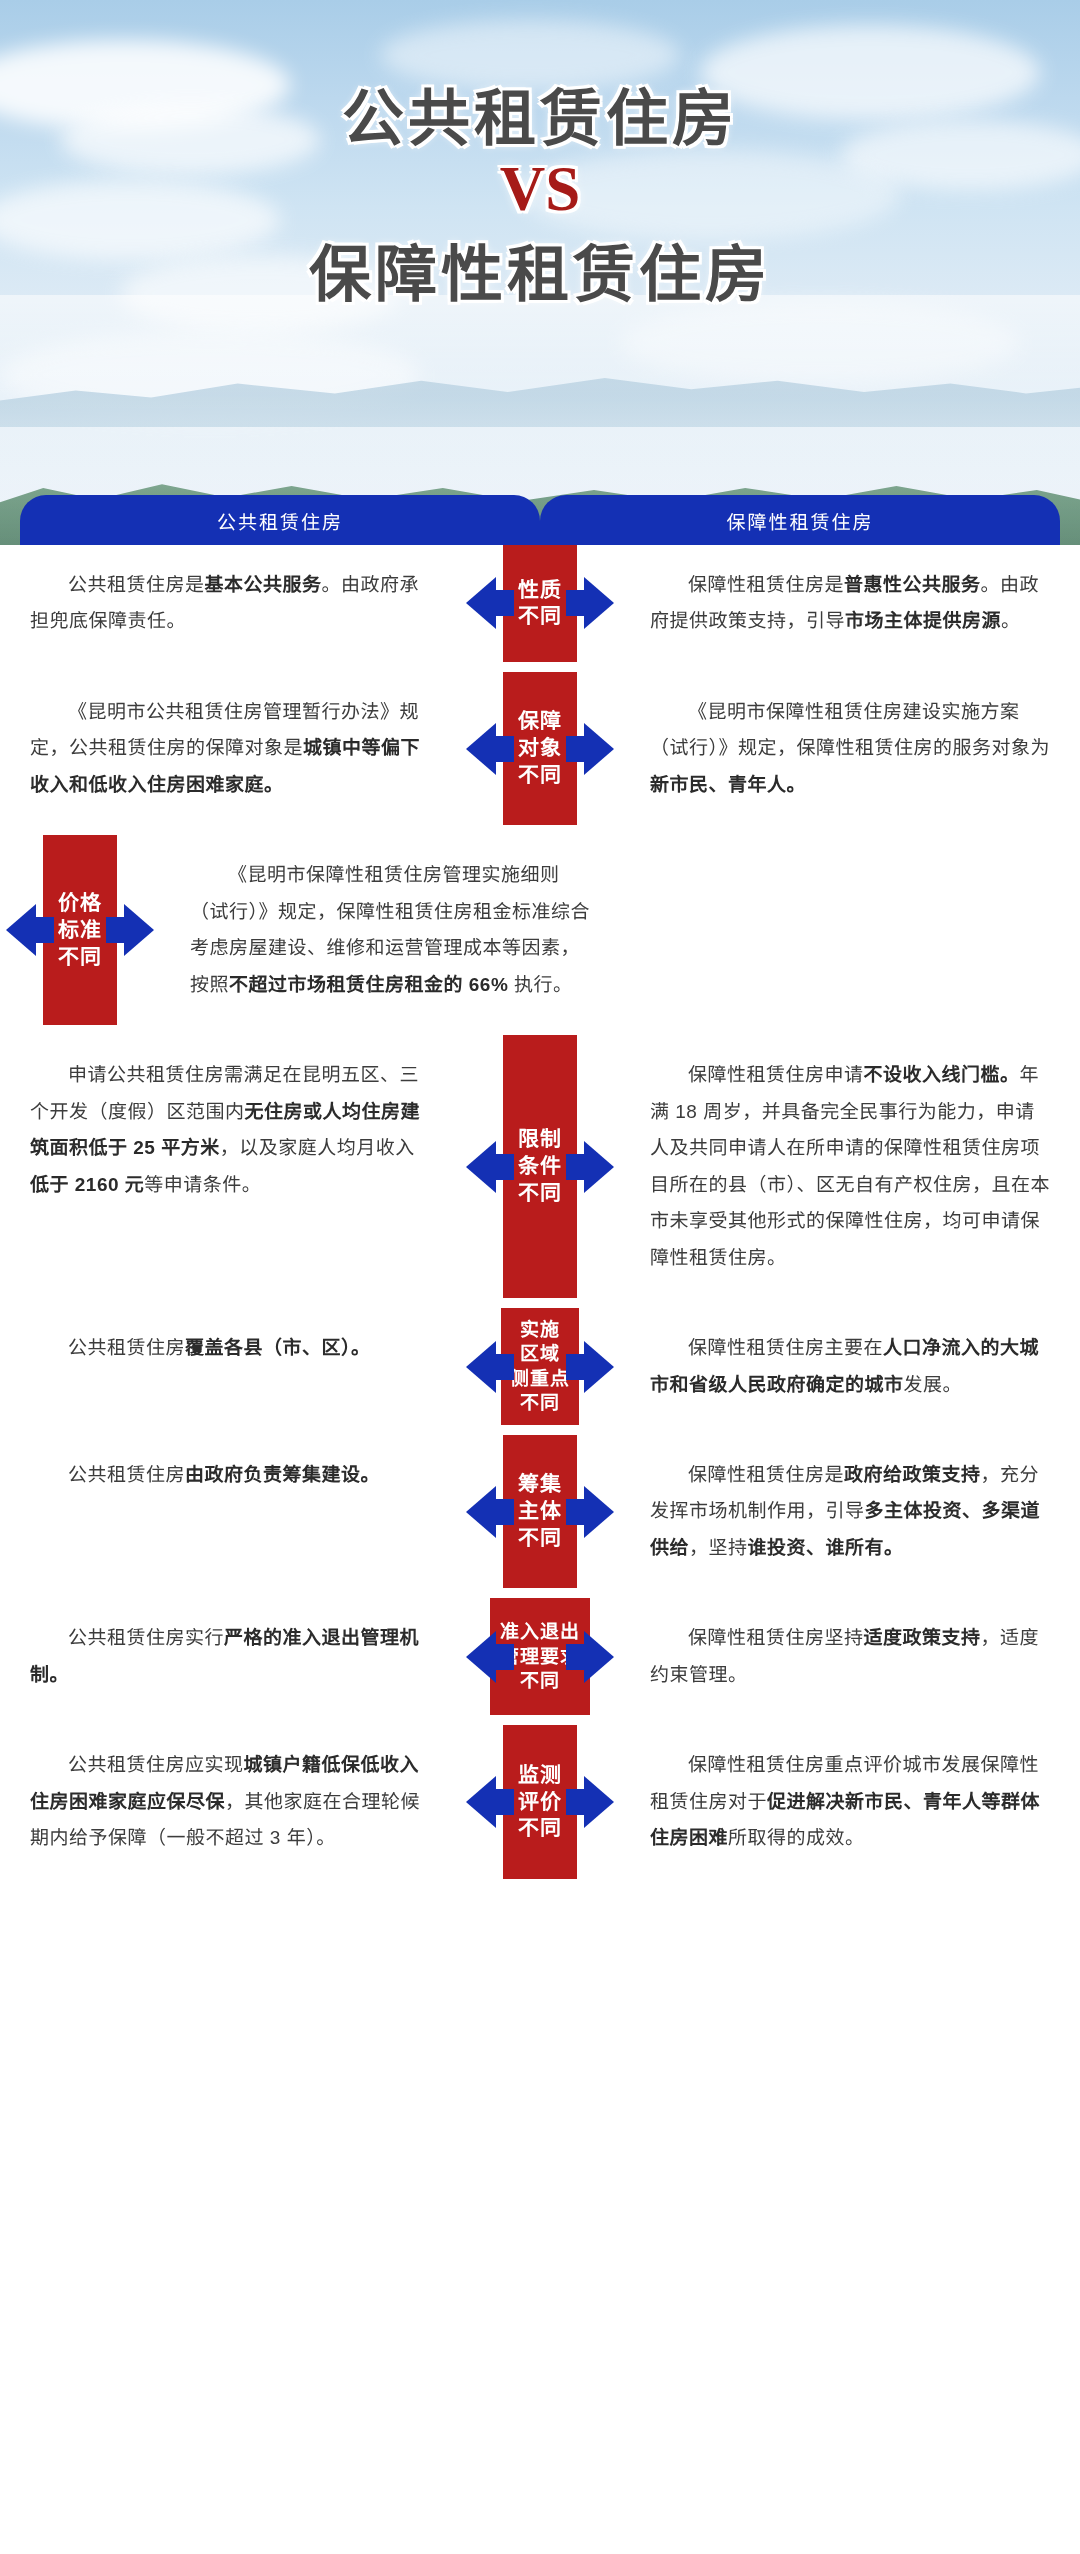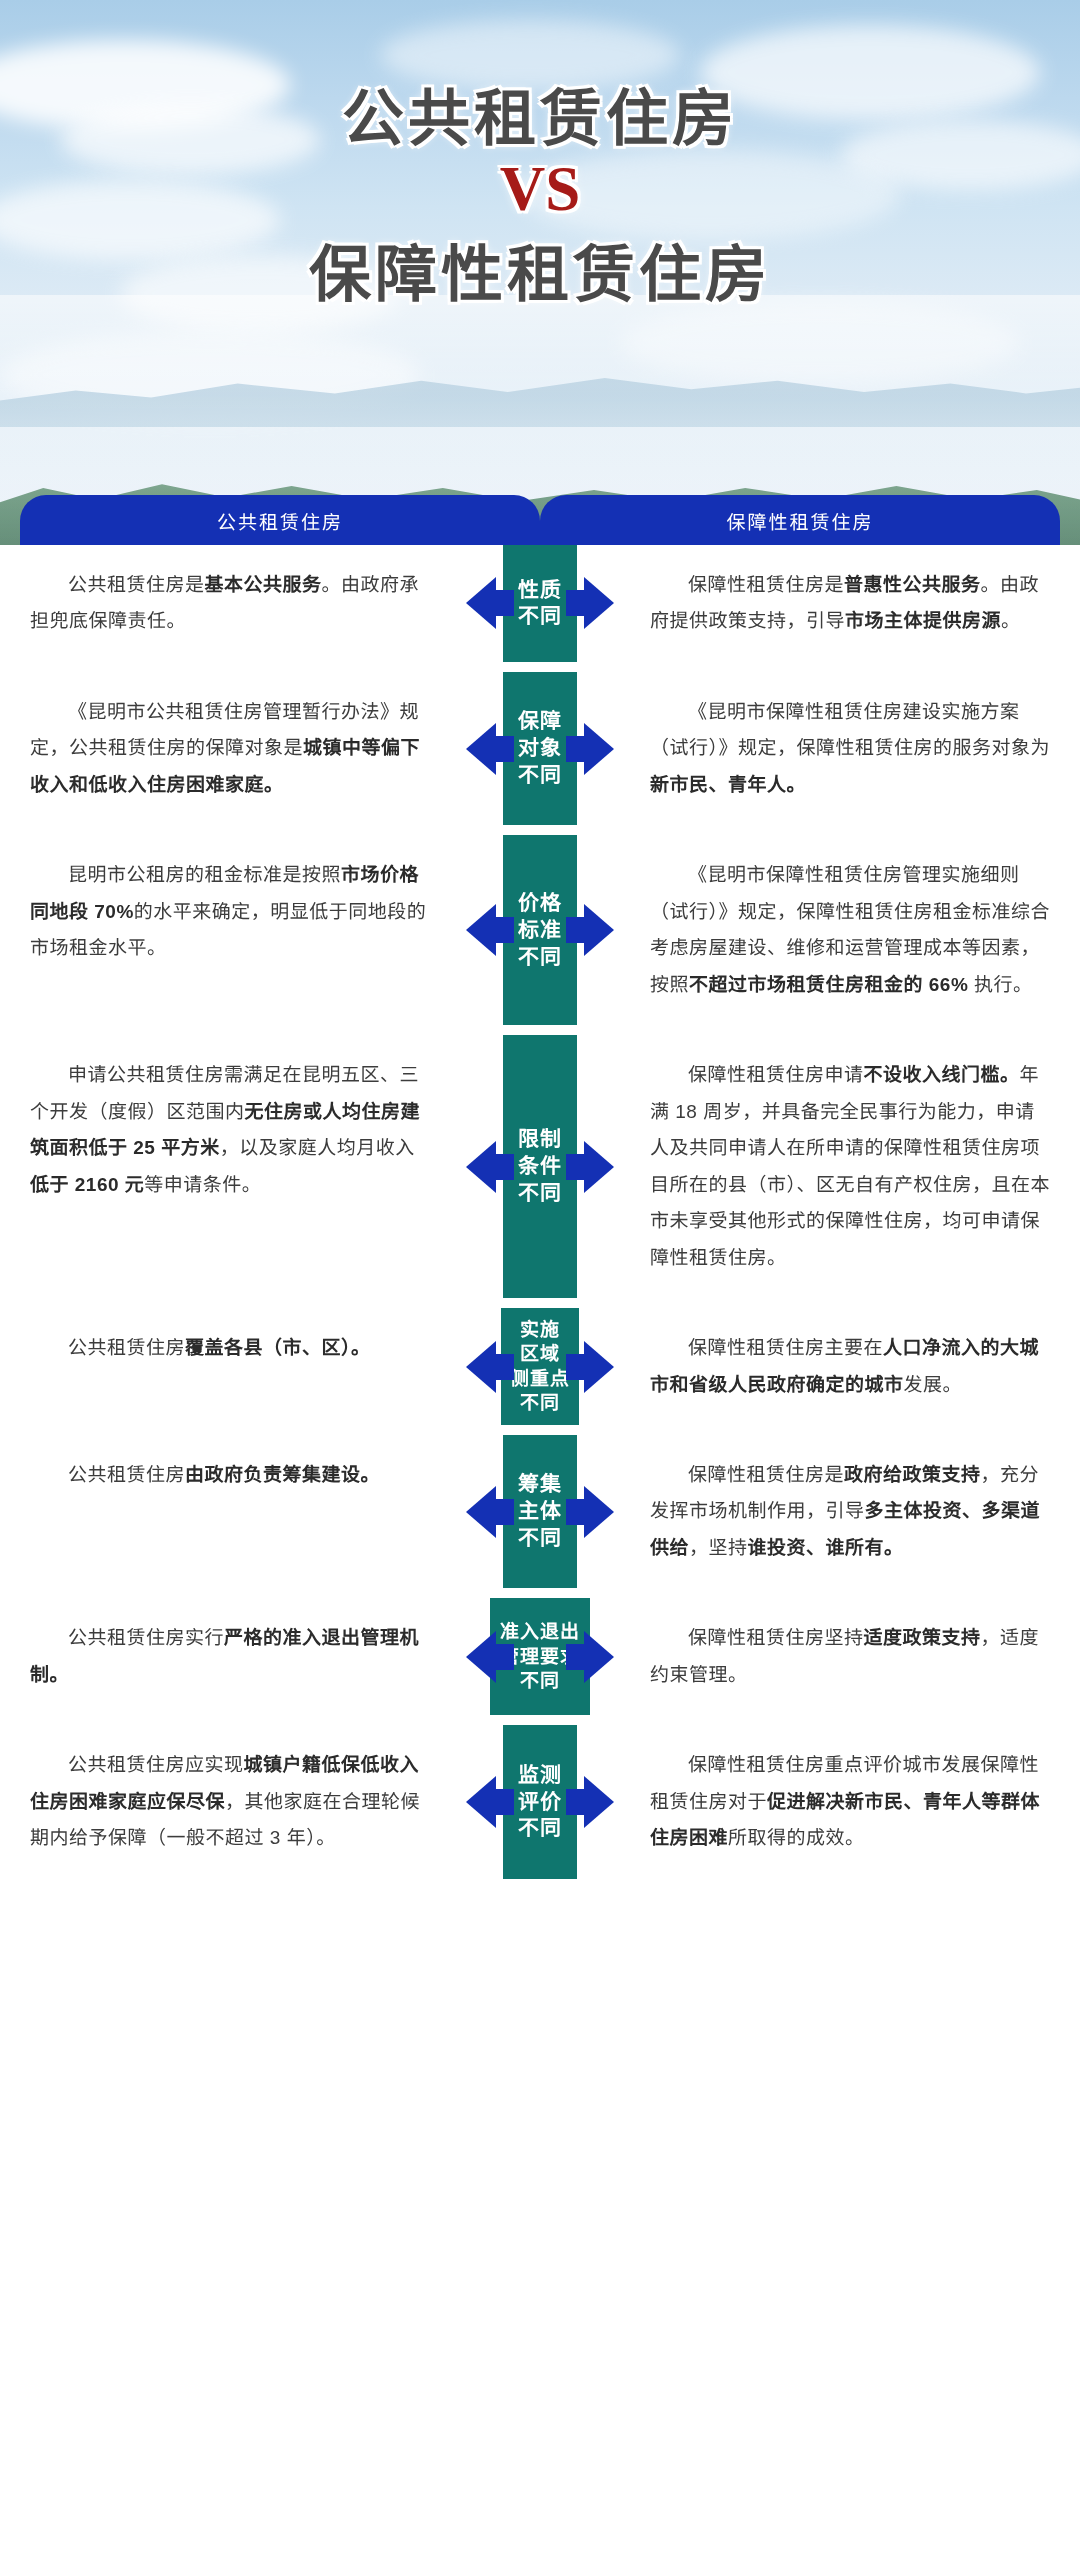--- a/index.html
+++ b/index.html
@@ -87,21 +87,21 @@
   .cell p { text-indent:2em; }
   .cell.left { text-align:left; }
   .cell.right { text-align:left; }
   .cell b { font-weight:bold; color:#2b2b2b; }
 
   .center {
     width:160px; position:relative; display:flex; align-items:center; justify-content:center;
   }
   .badge {
     position:absolute; left:50%; transform:translateX(-50%);
-    top:0; bottom:0; width:74px; background:#0f766e;
+    top:0; bottom:0; width:74px; background:#b91c1c;
     display:flex; align-items:center; justify-content:center; text-align:center;
   }
   .badge-label {
     color:#ffffff; font-weight:bold; font-size:21px; line-height:1.28;
     letter-spacing:1px; white-space:pre-line; position:relative; z-index:3;
   }
   .badge-label.wide { font-size:19px; }
   .arrow { position:absolute; top:50%; transform:translateY(-50%); width:0; height:0; z-index:2; }
   .arrow-l { left:6px; border-top:26px solid transparent; border-bottom:26px solid transparent; border-right:30px solid #1430b4; }
   .arrow-l-stem { position:absolute; top:50%; transform:translateY(-50%); left:32px; width:22px; height:26px; background:#1430b4; z-index:2; }
@@ -178,23 +178,20 @@
 对象
 不同</div>
         </div>
       </div>
       <div class="cell right">
         <p>《昆明市保障性租赁住房建设实施方案（试行）》规定，保障性租赁住房的服务对象为<b>新市民、青年人。</b></p>
       </div>
     </div>
     <div class="row-gap"></div>
     <div class="row">
-      <div class="cell left">
-        <p>昆明市公租房的租金标准是按照<b>市场价格同地段 70%</b>的水平来确定，明显低于同地段的市场租金水平。</p>
-      </div>
       <div class="center">
         <div class="arrow arrow-l"></div>
         <div class="arrow-l-stem"></div>
         <div class="arrow arrow-r"></div>
         <div class="arrow-r-stem"></div>
         <div class="badge">
           <div class="badge-label">价格
 标准
 不同</div>
         </div>

